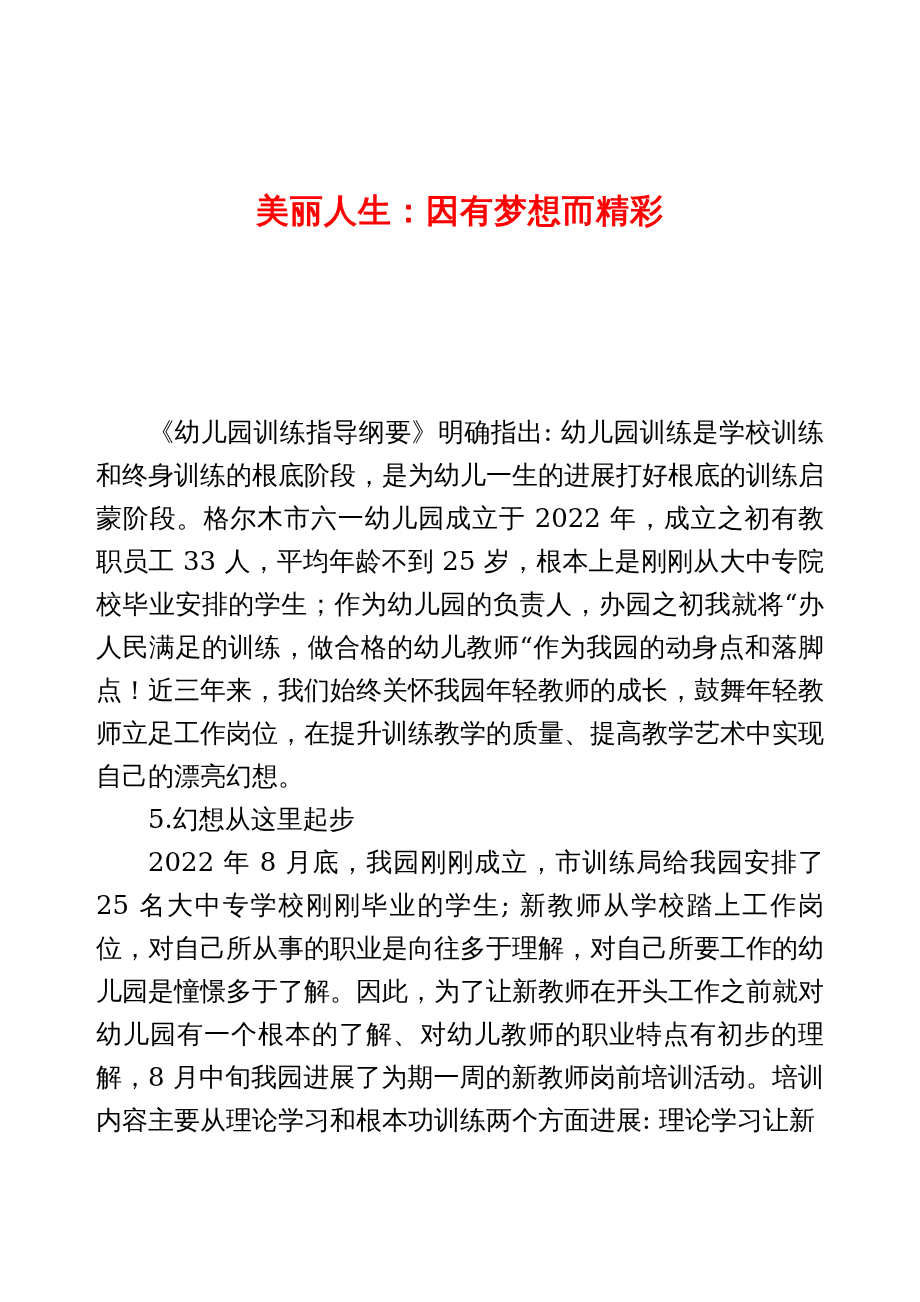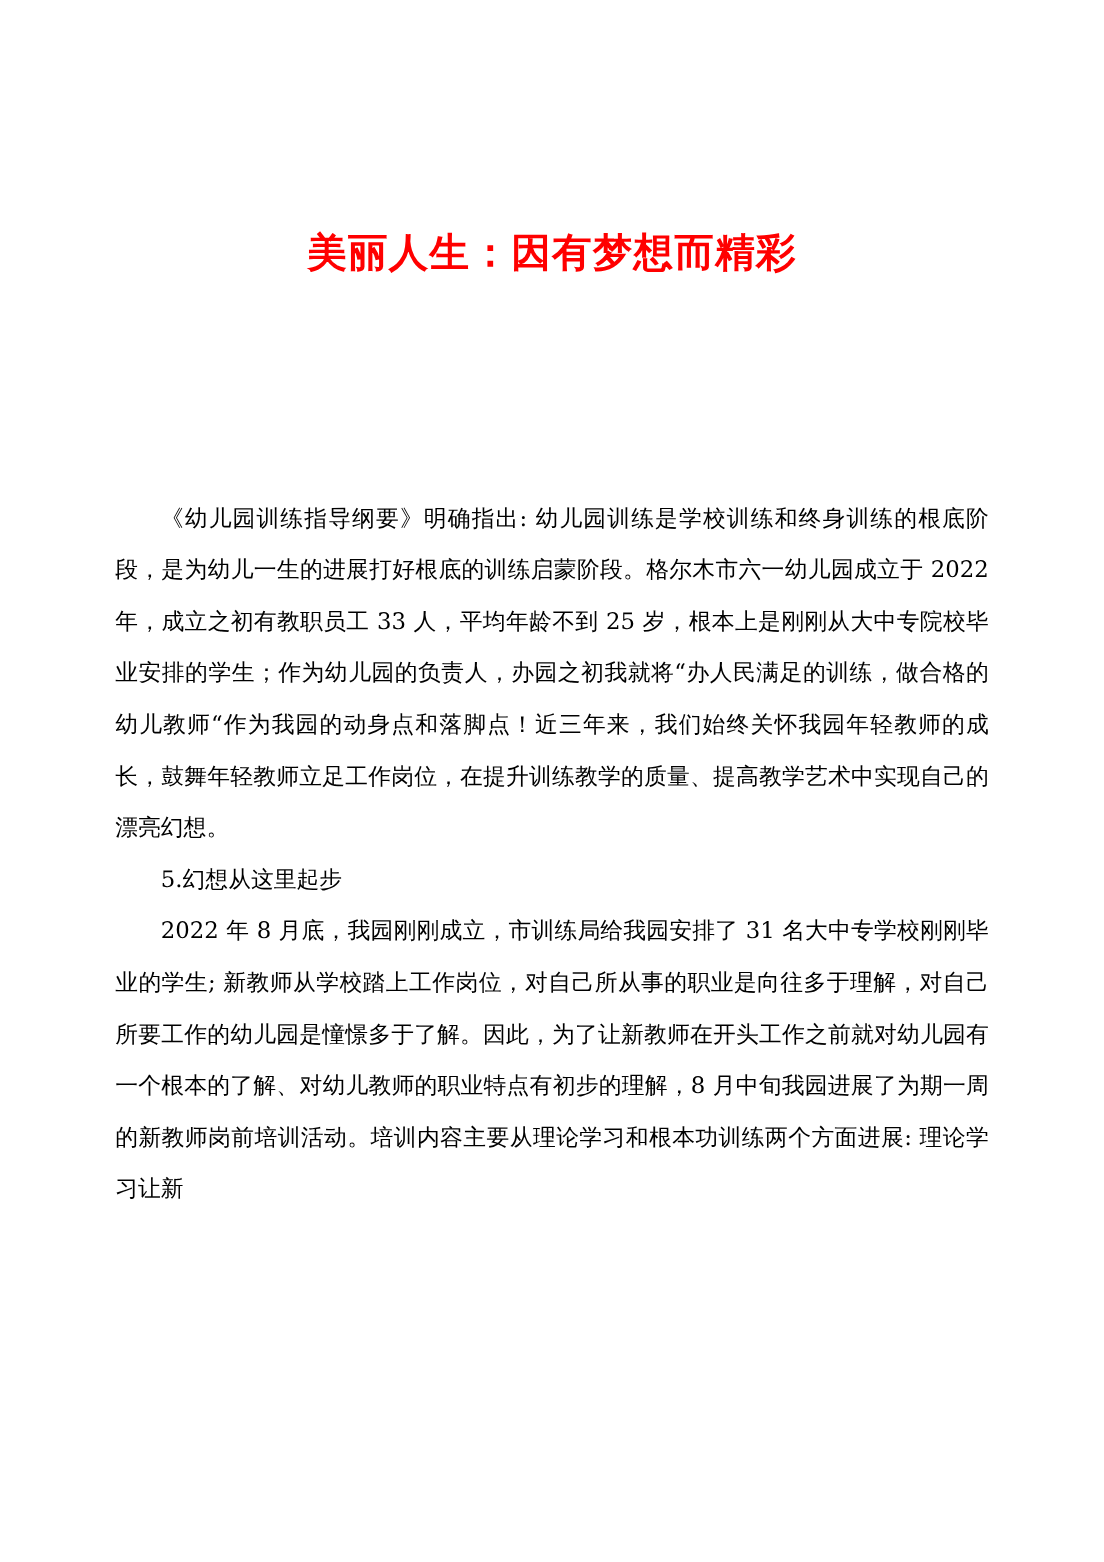--- a/index.html
+++ b/index.html
@@ -30,37 +30,37 @@
     color: #ff0000;
     letter-spacing: 1px;
     line-height: 1.3;
     font-family: "DejaVu Serif", "Liberation Serif", serif;
   }
   .body-block {
     margin-top: 178px;
   }
   p.para {
     margin: 0;
-    font-size: 19px;
+    font-size: 26px;
     line-height: 43px;
     text-align: justify;
     text-justify: inter-ideograph;
     text-indent: 2em;
     color: #000000;
   }
   p.para + p.para {
     margin-top: 0;
   }
 </style>
 </head>
 <body>
 
 <div class="page">
 
   <h1 class="doc-title">美丽人生：因有梦想而精彩</h1>
 
   <div class="body-block">
     <p class="para">《幼儿园训练指导纲要》明确指出: 幼儿园训练是学校训练和终身训练的根底阶段，是为幼儿一生的进展打好根底的训练启蒙阶段。格尔木市六一幼儿园成立于 2022 年，成立之初有教职员工 33 人，平均年龄不到 25 岁，根本上是刚刚从大中专院校毕业安排的学生；作为幼儿园的负责人，办园之初我就将“办人民满足的训练，做合格的幼儿教师“作为我园的动身点和落脚点！近三年来，我们始终关怀我园年轻教师的成长，鼓舞年轻教师立足工作岗位，在提升训练教学的质量、提高教学艺术中实现自己的漂亮幻想。</p>
     <p class="para">5.幻想从这里起步</p>
-    <p class="para">2022 年 8 月底，我园刚刚成立，市训练局给我园安排了 31 名大中专学校刚刚毕业的学生; 新教师从学校踏上工作岗位，对自己所从事的职业是向往多于理解，对自己所要工作的幼儿园是憧憬多于了解。因此，为了让新教师在开头工作之前就对幼儿园有一个根本的了解、对幼儿教师的职业特点有初步的理解，8 月中旬我园进展了为期一周的新教师岗前培训活动。培训内容主要从理论学习和根本功训练两个方面进展: 理论学习让新</p>
+    <p class="para">2022 年 8 月底，我园刚刚成立，市训练局给我园安排了 25 名大中专学校刚刚毕业的学生; 新教师从学校踏上工作岗位，对自己所从事的职业是向往多于理解，对自己所要工作的幼儿园是憧憬多于了解。因此，为了让新教师在开头工作之前就对幼儿园有一个根本的了解、对幼儿教师的职业特点有初步的理解，8 月中旬我园进展了为期一周的新教师岗前培训活动。培训内容主要从理论学习和根本功训练两个方面进展: 理论学习让新</p>
   </div>
 
 </div>
 
 </body></html>

